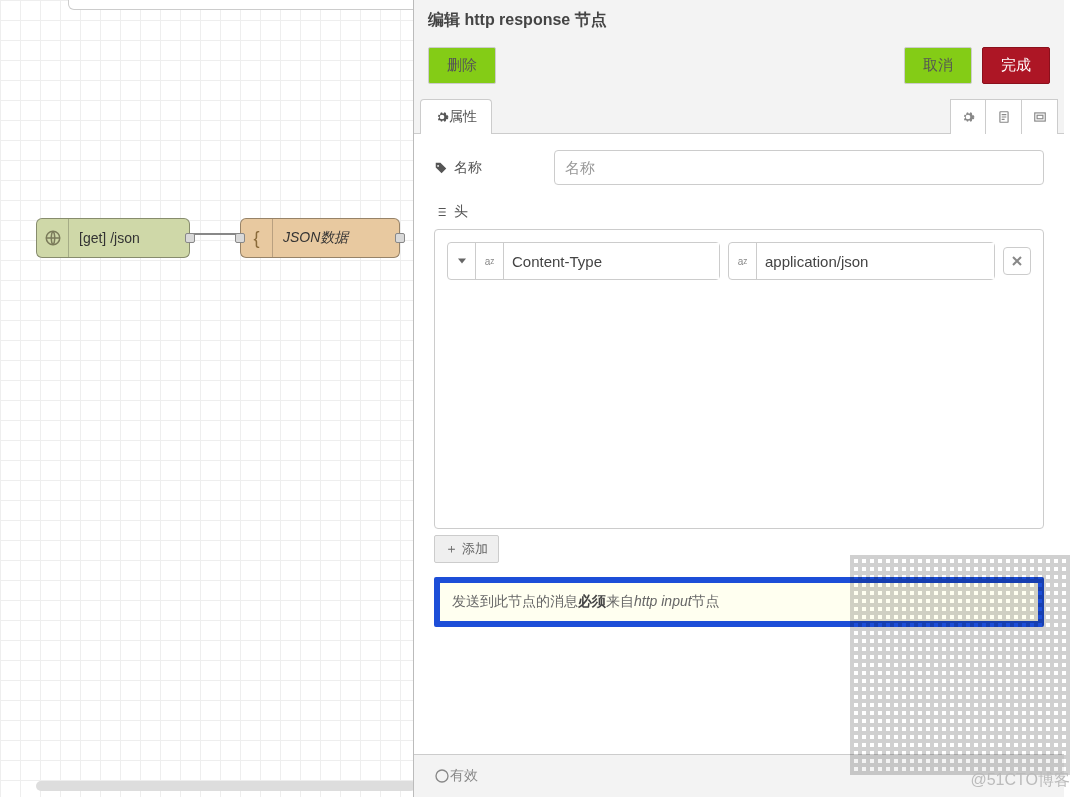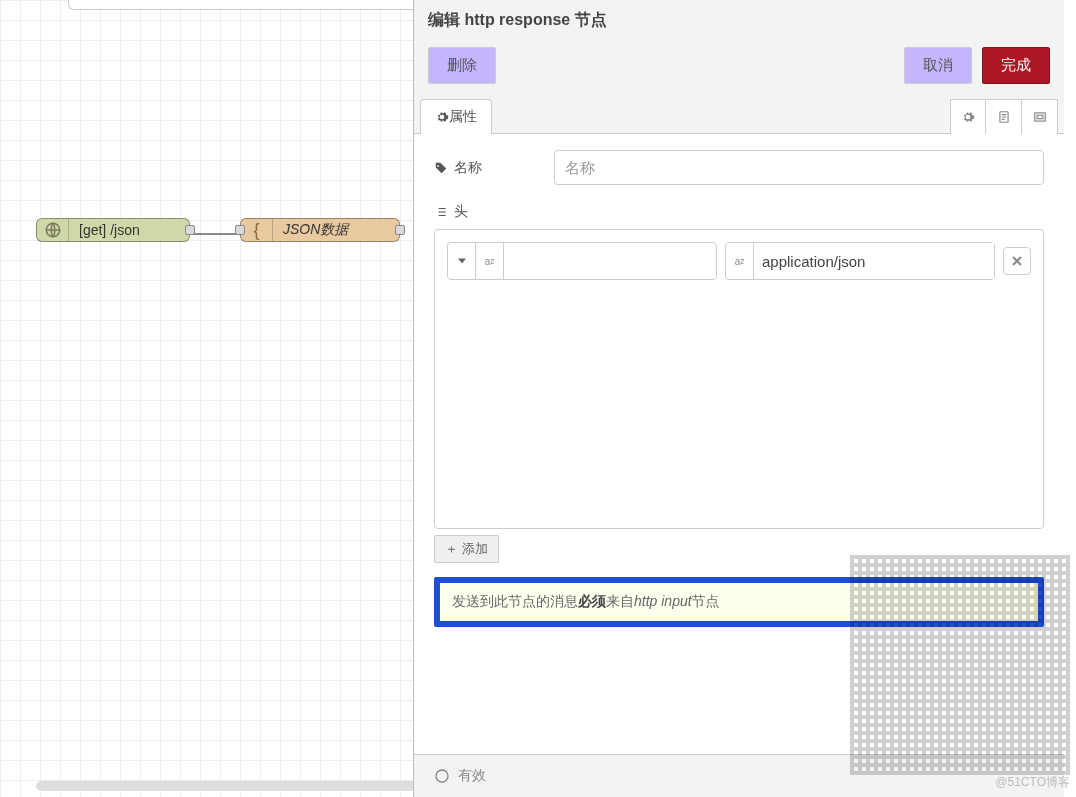--- a/index.html
+++ b/index.html
@@ -1,34 +1,34 @@
 <!DOCTYPE html>
 <html><head>
 <meta charset="utf-8">
 <style>
 * { box-sizing: border-box; margin: 0; padding: 0; }
 body { font-family: -apple-system, "Helvetica Neue", Arial, sans-serif; font-size: 14px; color: #555; background: #fff; width: 1076px; height: 797px; overflow: hidden; position: relative; }
 .workspace { position: absolute; left: 0; top: 0; width: 425px; height: 797px; background: #fff; }
 .grid-bg { position: absolute; left: 0; top: 0; width: 100%; height: 100%; background-image: linear-gradient(#eee 1px, transparent 1px), linear-gradient(90deg, #eee 1px, transparent 1px); background-size: 20px 20px; background-position: 0 0; }
 .tab-cutout { position: absolute; left: 68px; top: 0; width: 360px; height: 10px; background: #fff; border-left: 1px solid #ccc; border-right: 1px solid #ccc; border-bottom: 1px solid #ccc; border-bottom-left-radius: 6px; border-bottom-right-radius: 6px; }
 .scrollbar-h { position: absolute; left: 36px; bottom: 6px; width: 380px; height: 10px; background: #ddd; border-radius: 5px; }
-.node { position: absolute; height: 24px; border-radius: 6px; display: flex; align-items: center; border: 1px solid rgba(0,0,0,0.35); }
+.node { position: absolute; height: 40px; border-radius: 6px; display: flex; align-items: center; border: 1px solid rgba(0,0,0,0.35); }
 .node-icon { width: 32px; height: 100%; display: flex; align-items: center; justify-content: center; border-right: 1px solid rgba(0,0,0,0.2); }
 .node-label { padding: 0 10px; color: #333; }
 .node.http-in { left: 36px; top: 218px; width: 154px; background: #cfd8a8; }
 .node.json { left: 240px; top: 218px; width: 160px; background: #e8c9a0; font-style: italic; }
 .port { position: absolute; width: 10px; height: 10px; background: #d9d9d9; border: 1px solid #888; border-radius: 2px; top: 50%; transform: translateY(-50%); }
 .port.out { right: -6px; }
 .port.in { left: -6px; }
 .wire { position: absolute; left: 190px; top: 233px; width: 50px; height: 2px; background: #888; }
 .panel { position: absolute; left: 413px; top: 0; width: 651px; height: 797px; background: #f3f3f3; border-left: 1px solid #bbb; display: flex; flex-direction: column; }
 .panel-header { padding: 10px 14px 8px; }
 .panel-title { font-size: 16px; font-weight: bold; color: #444; }
 .panel-actions { display: flex; padding: 8px 14px 14px; align-items: center; }
-.btn { border: 1px solid #ccc; background: #c4b5fd; padding: 8px 18px; font-size: 15px; color: #555; cursor: pointer; border-radius: 2px; }
+.btn { border: 1px solid #ccc; background: #84cc16; padding: 8px 18px; font-size: 15px; color: #555; cursor: pointer; border-radius: 2px; }
 .btn.primary { background: #ad1625; border-color: #8a101c; color: #fff; }
 .btn.danger { }
 .spacer { flex: 1; }
 .tabs-row { display: flex; align-items: stretch; padding: 0 6px; border-bottom: 1px solid #ccc; height: 36px; }
 .tab { display: flex; align-items: center; padding: 0 14px; border: 1px solid #ccc; border-bottom: none; background: #fff; position: relative; top: 1px; border-top-left-radius: 4px; border-top-right-radius: 4px; }
 .tab-space { flex: 1; }
 .tab-btn { width: 36px; display: flex; align-items: center; justify-content: center; border: 1px solid #ccc; border-bottom: none; background: #fff; position: relative; top: 1px; cursor: pointer; }
 .tab-btn + .tab-btn { border-left: none; }
 .form-body { background: #fff; flex: 1; padding: 16px 20px; overflow: auto; display: flex; flex-direction: column; }
 .form-row { display: flex; align-items: center; margin-bottom: 18px; gap: 10px; }
@@ -41,24 +41,24 @@
 .typed-input { flex: 1; display: flex; align-items: center; border: 1px solid #ccc; border-radius: 4px; height: 38px; background: #fff; }
 .typed-btn { width: 28px; height: 100%; display: flex; align-items: center; justify-content: center; border-right: 1px solid #ccc; cursor: pointer; color: #666; }
 .typed-type { width: 28px; height: 100%; display: flex; align-items: center; justify-content: center; border-right: 1px solid #ccc; color: #888; font-size: 10px; }
 .typed-type.alone { border-left: none; }
 .typed-val { flex: 1; border: none; padding: 0 8px; font-size: 15px; height: 100%; outline: none; color: #444; }
 .del-btn { width: 28px; height: 28px; border: 1px solid #ccc; border-radius: 4px; display: flex; align-items: center; justify-content: center; cursor: pointer; background: #fff; color: #888; }
 .add-btn { border: 1px solid #ccc; background: #efefef; padding: 4px 10px; font-size: 13px; color: #666; cursor: pointer; border-radius: 2px; align-self: flex-start; margin-top: 6px; display: flex; align-items: center; gap: 4px; }
 .tip { margin-top: 14px; padding: 10px 12px; border: 6px solid #1d4ed8; background: #fffff0; color: #666; border-radius: 2px; }
 .tip b { font-weight: bold; color: #444; }
 .tip i { font-style: italic; }
-.footer-row { padding: 12px 20px; border-top: 1px solid #ccc; display: flex; align-items: center; gap: 8px; color: #888; }
+.footer-row { padding: 12px 20px; border-top: 1px solid #ccc; display: flex; align-items: center; color: #888; }
 .ico { display: inline-flex; align-items: center; justify-content: center; }
 svg { display: block; }
-.watermark { position: absolute; right: 6px; bottom: 6px; font-size: 12px; color: #bbb; }
+.watermark { position: absolute; right: 6px; bottom: 6px; font-size: 16px; color: #bbb; }
 .qr { position: absolute; right: 6px; bottom: 22px; width: 220px; height: 220px; opacity: 0.18; background: repeating-linear-gradient(0deg, #000 0 4px, transparent 4px 8px), repeating-linear-gradient(90deg, #000 0 4px, transparent 4px 8px); pointer-events: none; }
 </style>
 </head>
 <body>
 
 <div class="workspace">
   <div class="grid-bg"></div>
   <div class="tab-cutout"></div>
   <div class="wire"></div>
   <div class="node http-in">
@@ -147,20 +147,21 @@
     </div>
     <div class="headers-box">
       <div class="header-row">
         <div class="typed-input">
           <div class="typed-btn">
             <svg width="8" height="8" viewBox="0 0 10 10" fill="#666">
                 <path d="M0 2h10L5 8z"></path>
               </svg>
           </div>
           <div class="typed-type">a<sub>z</sub></div>
+          <input class="typed-val" value="Content-Type" style="">
         </div>
         <div class="typed-input">
           <div class="typed-type alone">a<sub>z</sub></div>
           <input class="typed-val" value="application/json" style="">
         </div>
         <div class="del-btn">
           <svg width="10" height="10" viewBox="0 0 10 10" stroke="#888" stroke-width="2">
               <path d="M1 1l8 8M9 1l-8 8"></path>
             </svg>
         </div>

